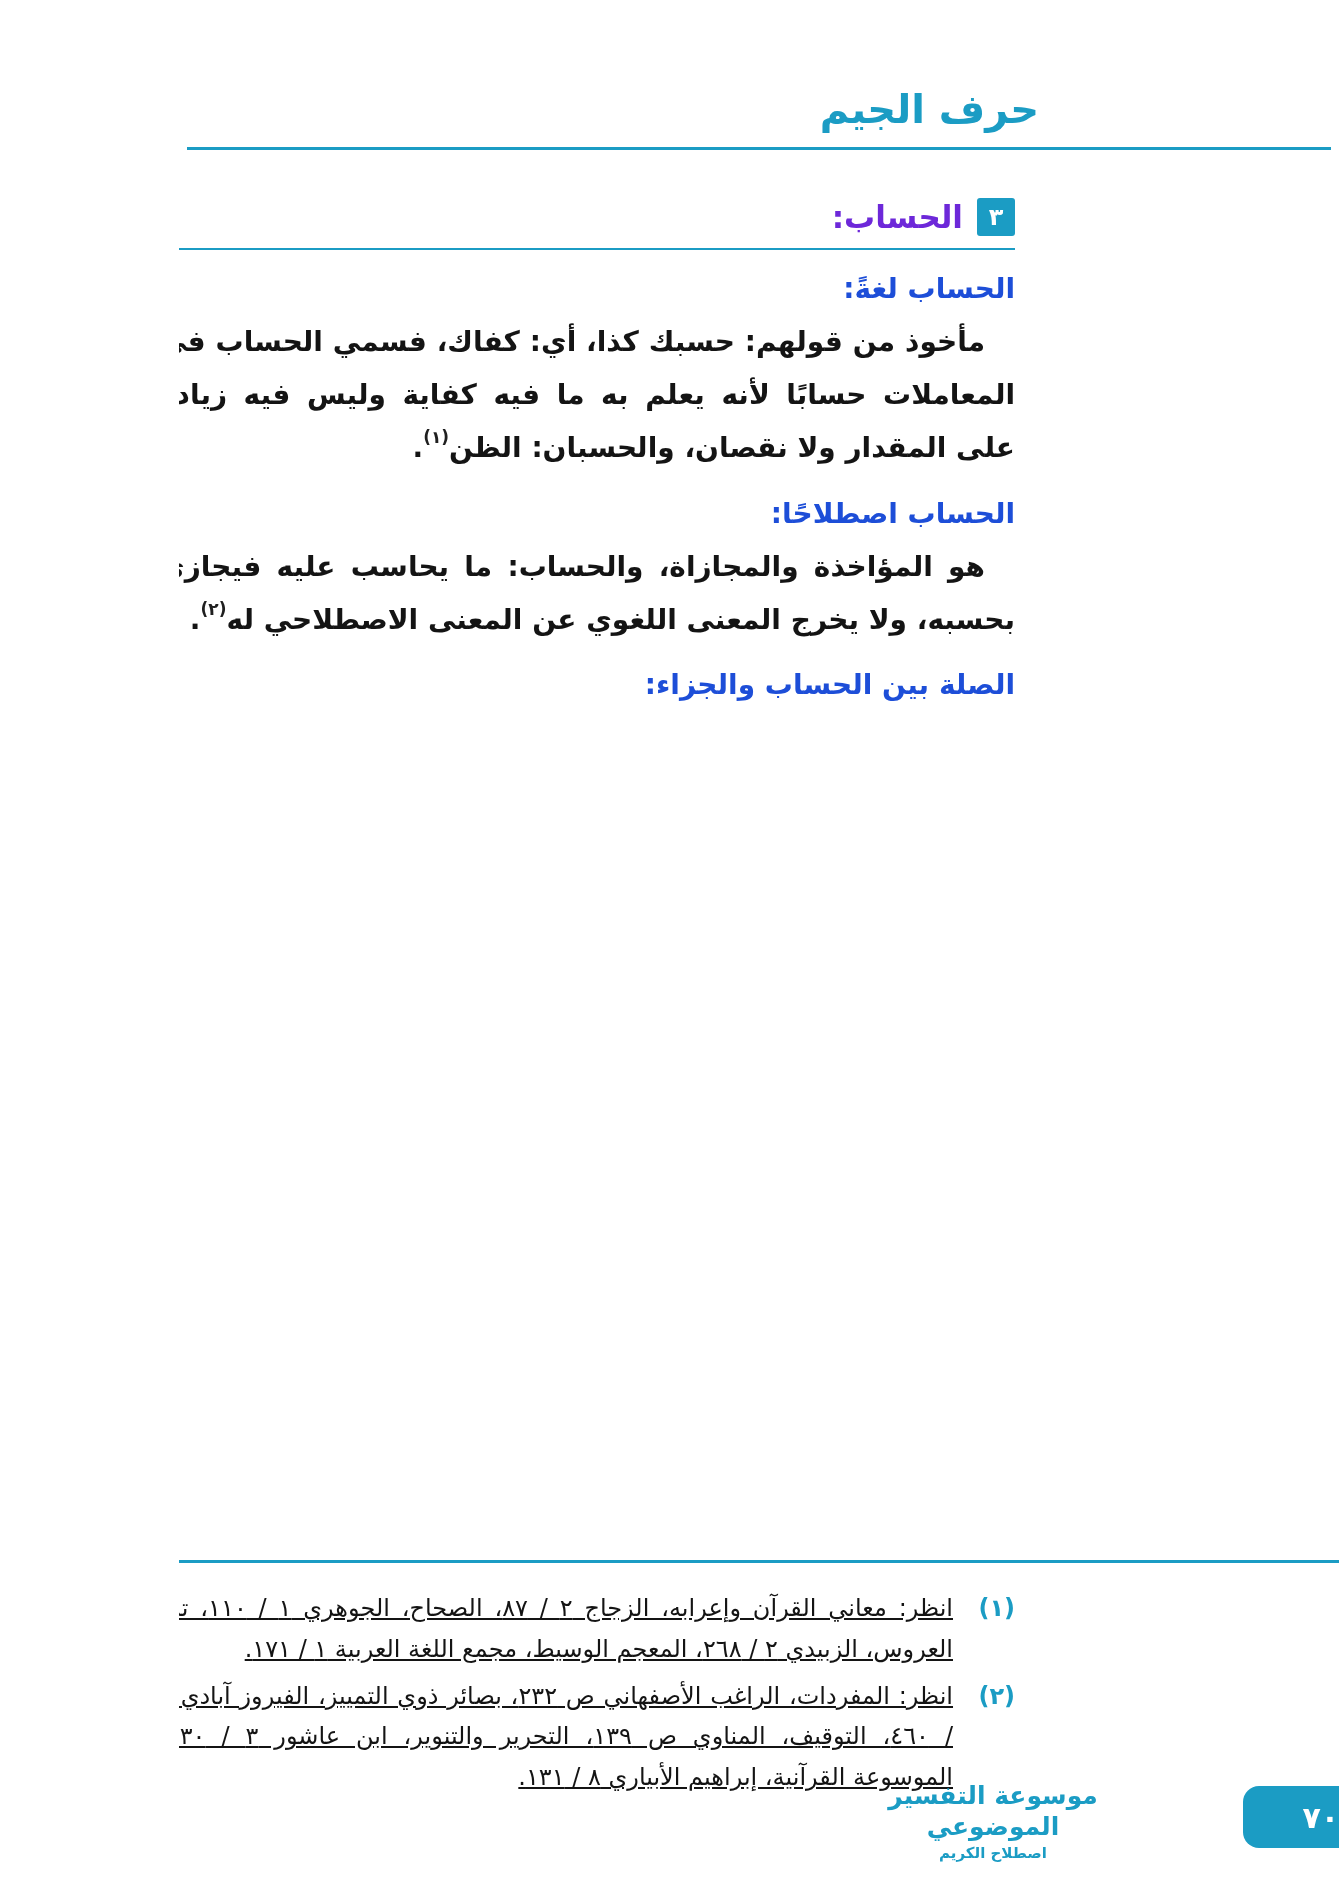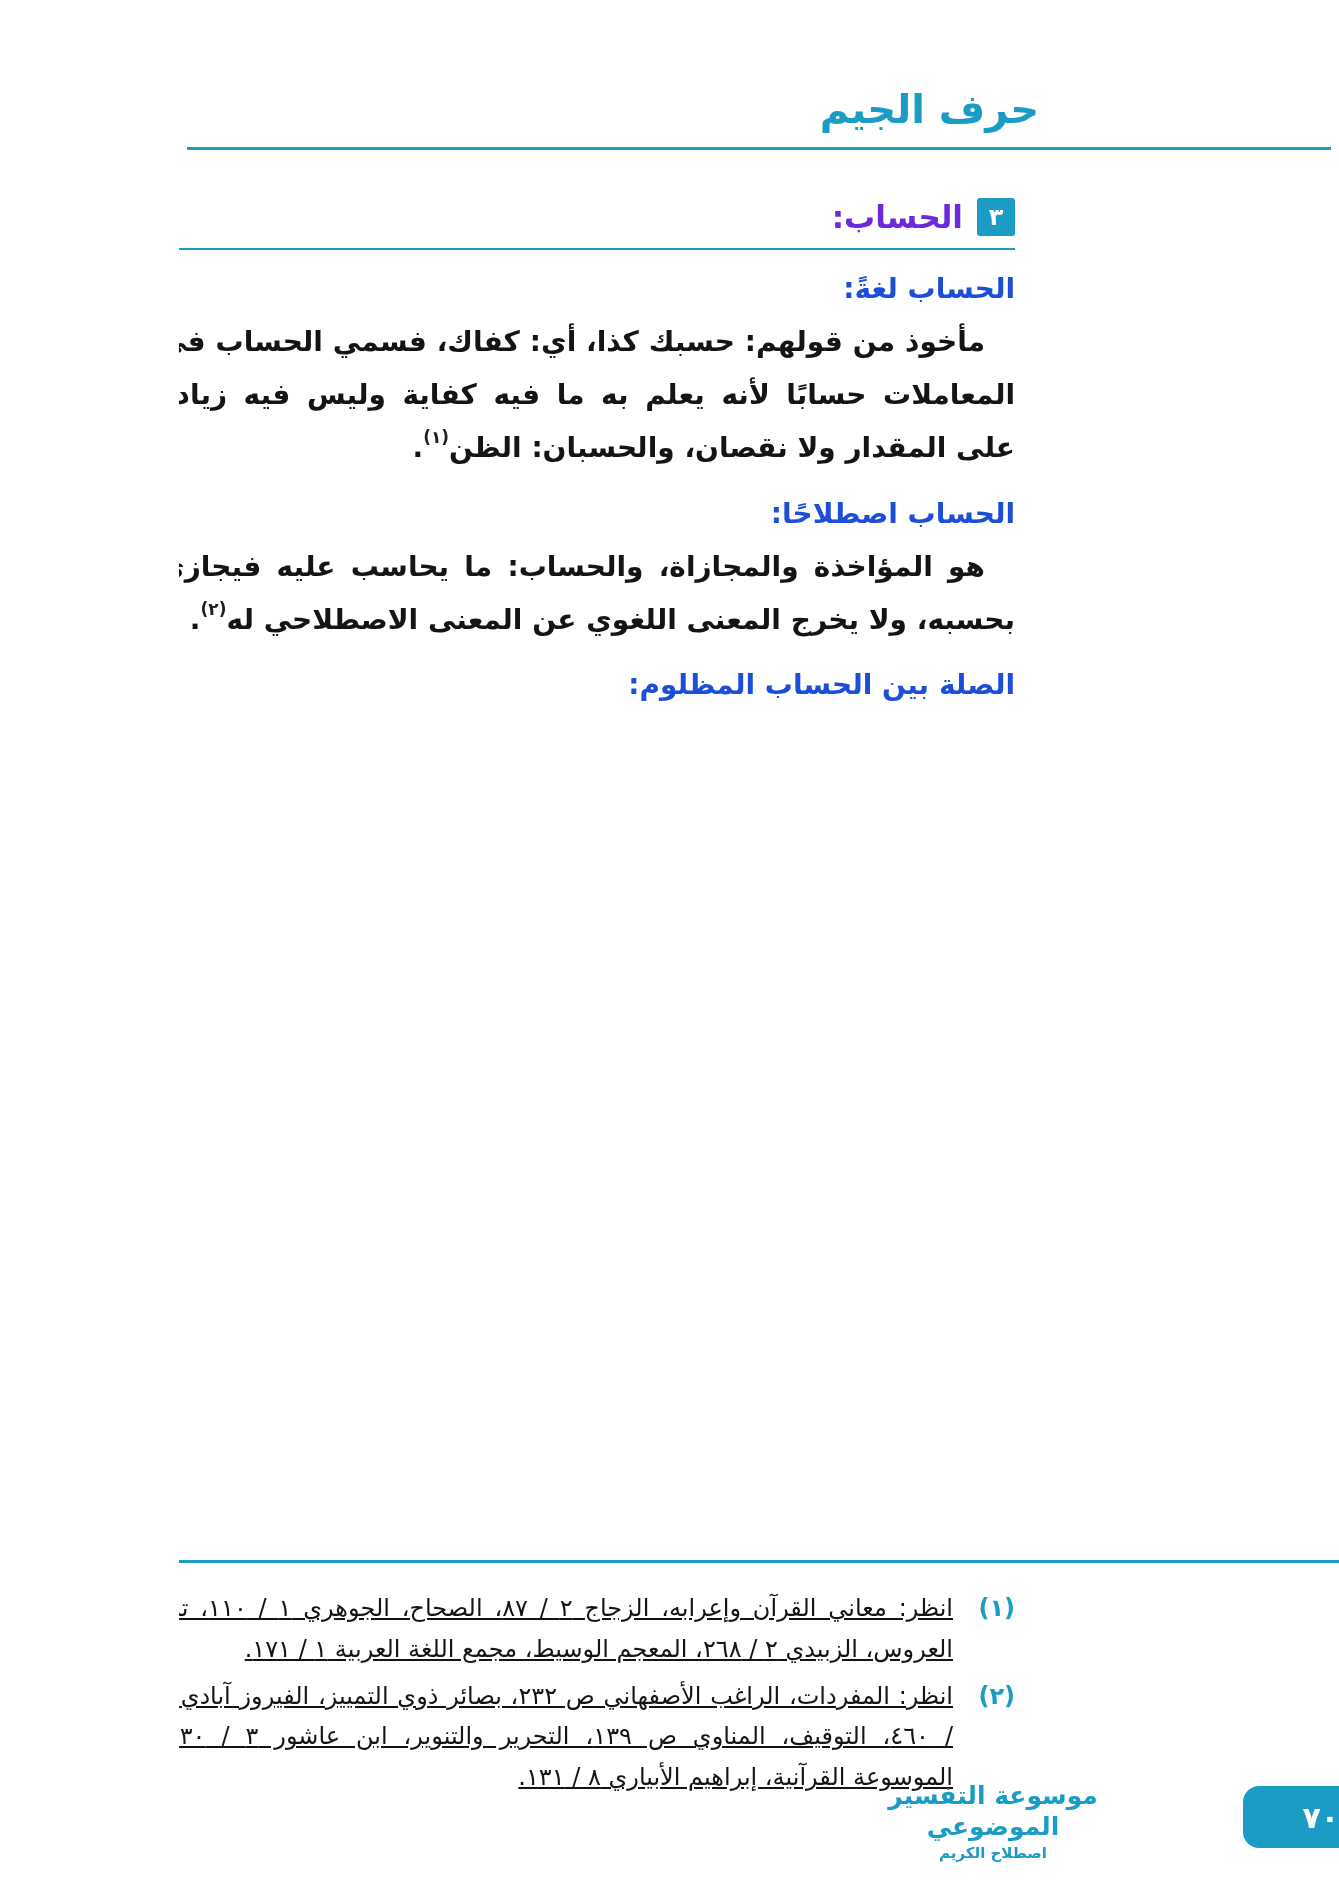--- a/index.html
+++ b/index.html
@@ -178,21 +178,21 @@
       <div class="section-badge">٣</div>
       <div class="section-title">الحساب:</div>
     </div>
 
     <div class="sub-heading">الحساب لغةً:</div>
     <p class="para"><span>مأخوذ من قولهم: حسبك كذا، أي: كفاك، فسمي الحساب في المعاملات حسابًا لأنه يعلم به ما فيه كفاية وليس فيه زيادة على المقدار ولا نقصان، والحسبان: الظن</span><span class="fn-ref">(١)</span><span>.</span></p>
 
     <div class="sub-heading">الحساب اصطلاحًا:</div>
     <p class="para"><span>هو المؤاخذة والمجازاة، والحساب: ما يحاسب عليه فيجازى بحسبه، ولا يخرج المعنى اللغوي عن المعنى الاصطلاحي له</span><span class="fn-ref">(٢)</span><span>.</span></p>
 
-    <div class="sub-heading">الصلة بين الحساب المظلوم:</div>
+    <div class="sub-heading">الصلة بين الحساب والجزاء:</div>
 
   </div>
 
   <div class="footnote-rule"></div>
   <div class="footnotes">
 
     <div class="footnote">
       <span class="footnote-marker">(١)</span>
       <span class="footnote-text">انظر: معاني القرآن وإعرابه، الزجاج ٢ / ٨٧، الصحاح، الجوهري ١ / ١١٠، تاج العروس، الزبيدي ٢ / ٢٦٨، المعجم الوسيط، مجمع اللغة العربية ١ / ١٧١.</span>
     </div>

